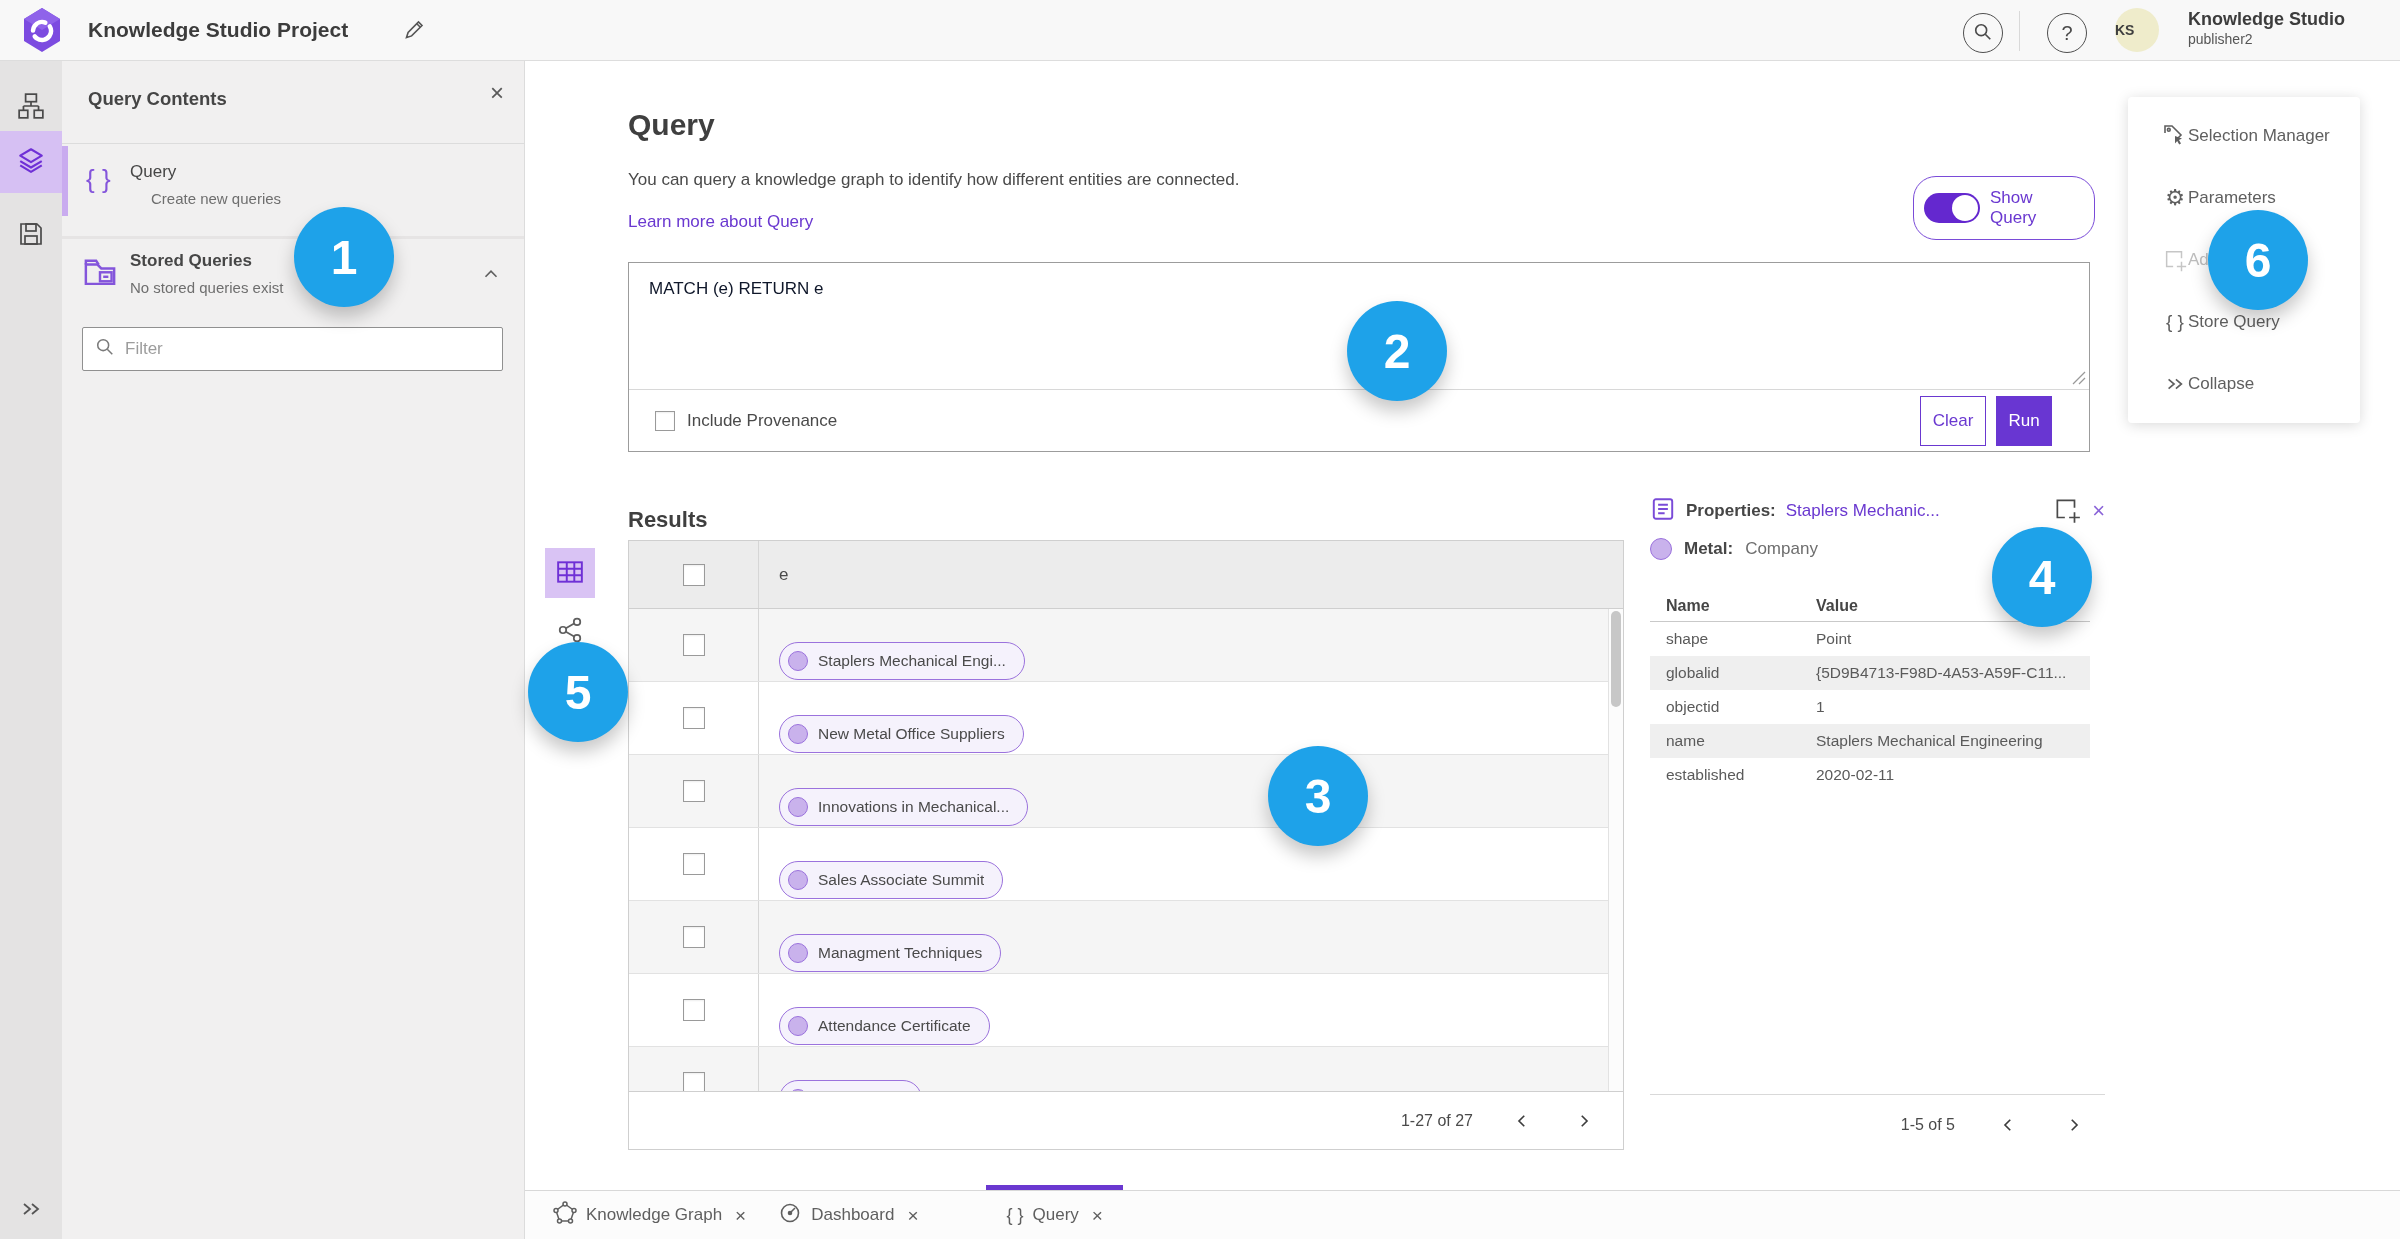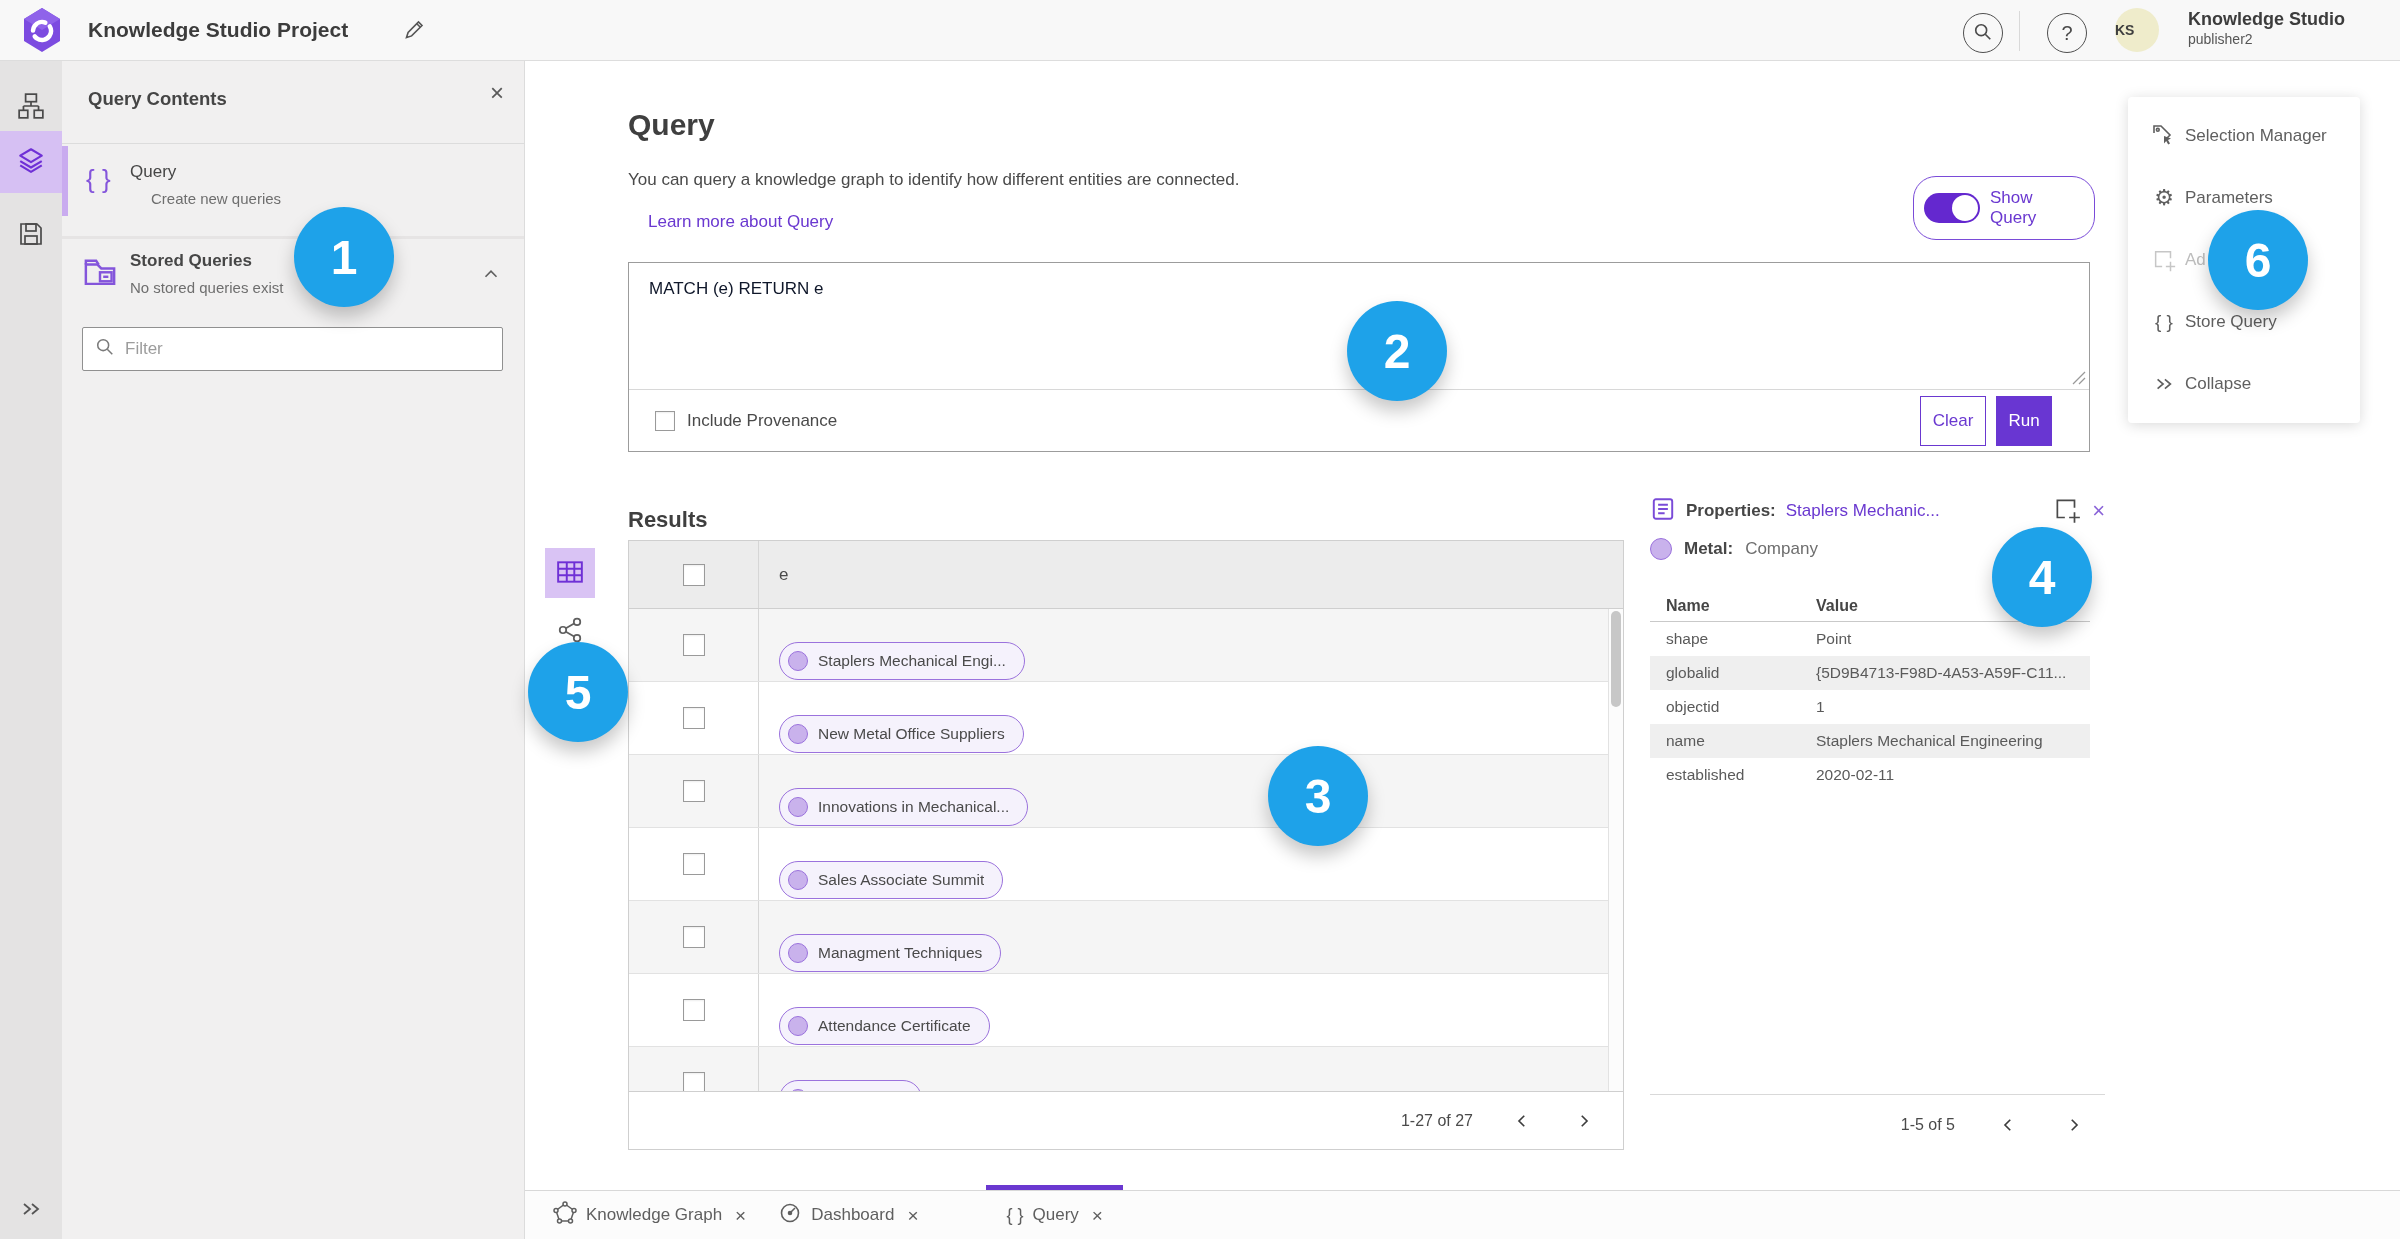--- a/index.html
+++ b/index.html
@@ -48,21 +48,21 @@
   .st-sub{position:absolute;left:68px;top:40px;font-size:15px;color:#6e6e6e;}
   .st-chevron{position:absolute;right:22px;top:24px;width:22px;height:22px;background:none;border:none;cursor:pointer;}
   .filter{position:absolute;left:20px;top:266px;width:421px;height:44px;background:#fff;border:1px solid #909090;border-radius:2px;
           display:flex;align-items:center;padding:0 12px;gap:10px;}
   .filter input{flex:1;border:none;outline:none;background:transparent;font-size:17px;color:#4a4a4a;font-family:"Liberation Sans",sans-serif;}
   .filter input::placeholder{color:#9c9c9c;}
 
   
   .q-heading{position:absolute;left:628px;top:108px;font-size:30px;font-weight:600;color:#3f3f3f;}
   .q-desc{position:absolute;left:628px;top:170px;font-size:17px;color:#4a4a4a;}
-  .q-learn{position:absolute;left:628px;top:212px;font-size:17px;color:#6a38d0;cursor:pointer;margin-left:20px;}
+  .q-learn{position:absolute;left:628px;top:212px;font-size:17px;color:#6a38d0;cursor:pointer;}
   .show-toggle{position:absolute;left:1913px;top:176px;width:182px;height:64px;border:1.5px solid #7a4bd8;border-radius:23px;
                display:flex;align-items:center;padding:0 14px 0 10px;gap:10px;color:#6a38d0;font-size:17px;background:#fff;cursor:pointer;}
   .tg-track{width:56px;height:30px;background:#6428cf;border-radius:15px;position:relative;flex:0 0 auto;}
   .tg-knob{position:absolute;right:2px;top:2px;width:26px;height:26px;background:#fff;border-radius:50%;box-shadow:0 0 0 1px #6428cf;}
 
   .query-box{position:absolute;left:628px;top:262px;width:1462px;height:190px;border:1px solid #9c9c9c;background:#fff;}
   .qb-code{position:absolute;left:20px;top:16px;font-family:Liberation Sans, sans-serif;font-size:17px;color:#0f172a;white-space:pre;}
   .qb-resize{position:absolute;right:3px;top:108px;width:14px;height:14px;}
   .qb-divider{position:absolute;left:0;right:0;top:126px;border-top:1px solid #d8d8d8;}
   .qb-bottom{position:absolute;left:0;right:0;top:127px;bottom:0;display:flex;align-items:center;padding:0 37px 0 26px;}
@@ -117,21 +117,21 @@
   .pt-name{width:166px;padding-left:16px;flex:0 0 auto;}
   .pt-value{flex:1;min-width:0;white-space:nowrap;overflow:hidden;text-overflow:ellipsis;}
   .pt-row{display:flex;height:34px;align-items:center;font-size:15.5px;color:#5a5a5a;}
   .pt-row.shade{background:#efefef;}
   .props-pag{position:absolute;left:1650px;top:1094px;width:455px;height:60px;border-top:1px solid #d9d9d9;
              display:flex;align-items:center;justify-content:flex-end;gap:40px;padding-right:18px;font-size:16px;color:#4a4a4a;}
 
   
   .side-menu{position:absolute;left:2128px;top:97px;width:232px;background:#fff;border-radius:4px;
              box-shadow:0 2px 14px rgba(0,0,0,.15);padding:8px 0;z-index:20;}
-  .sm-item{height:62px;display:flex;align-items:center;gap:8px;padding-left:23px;font-size:17px;color:#5f5f5f;cursor:pointer;}
+  .sm-item{height:62px;display:flex;align-items:center;gap:0;padding-left:34px;font-size:17px;color:#5f5f5f;cursor:pointer;}
   .sm-item.disabled{color:#bdbdbd;cursor:default;}
   .sm-icon{width:26px;display:flex;align-items:center;justify-content:center;font-size:22px;color:#5f5f5f;}
   .sm-item.disabled .sm-icon{color:#c6c6c6;}
   .sm-braces{font-size:19px;font-weight:500;}
 
   
   .tabbar{position:absolute;left:525px;right:0;bottom:0;height:49px;background:#fcfcfc;border-top:1px solid #d8d8d8;
           display:flex;align-items:center;padding-left:12px;z-index:8;}
   .tab{position:relative;height:100%;display:flex;align-items:center;gap:9px;padding:0 16px;font-size:17px;color:#5f5f5f;cursor:pointer;}
   .tab .tab-close{font-size:19px;color:#5f5f5f;margin-left:4px;background:none;border:none;cursor:pointer;line-height:1;}

